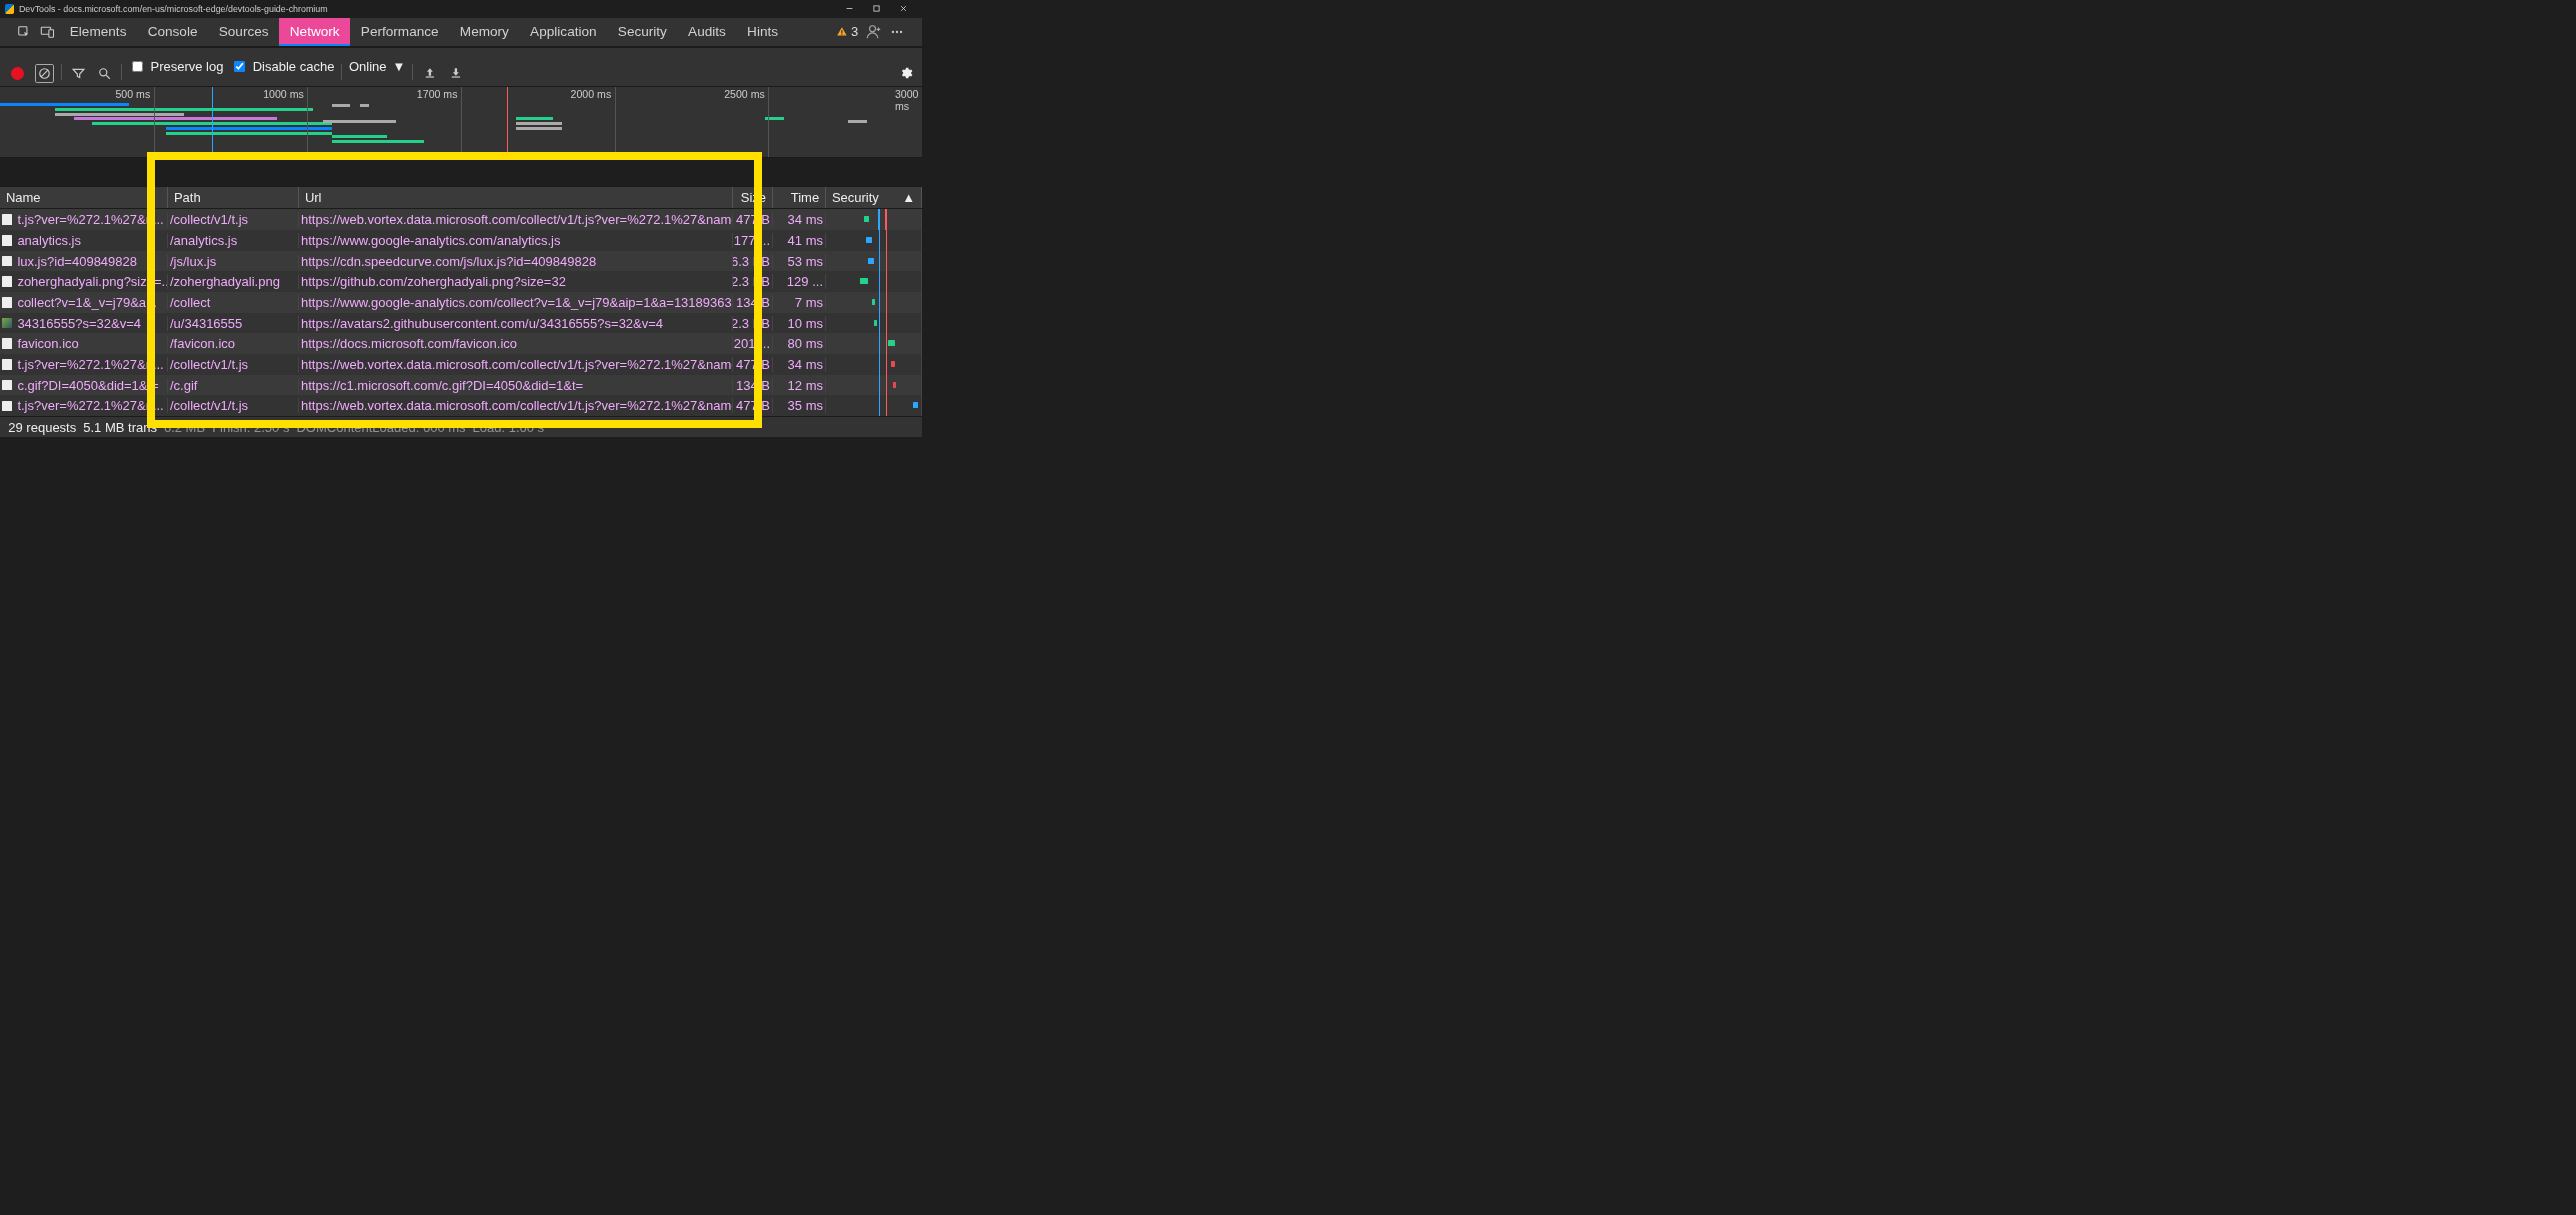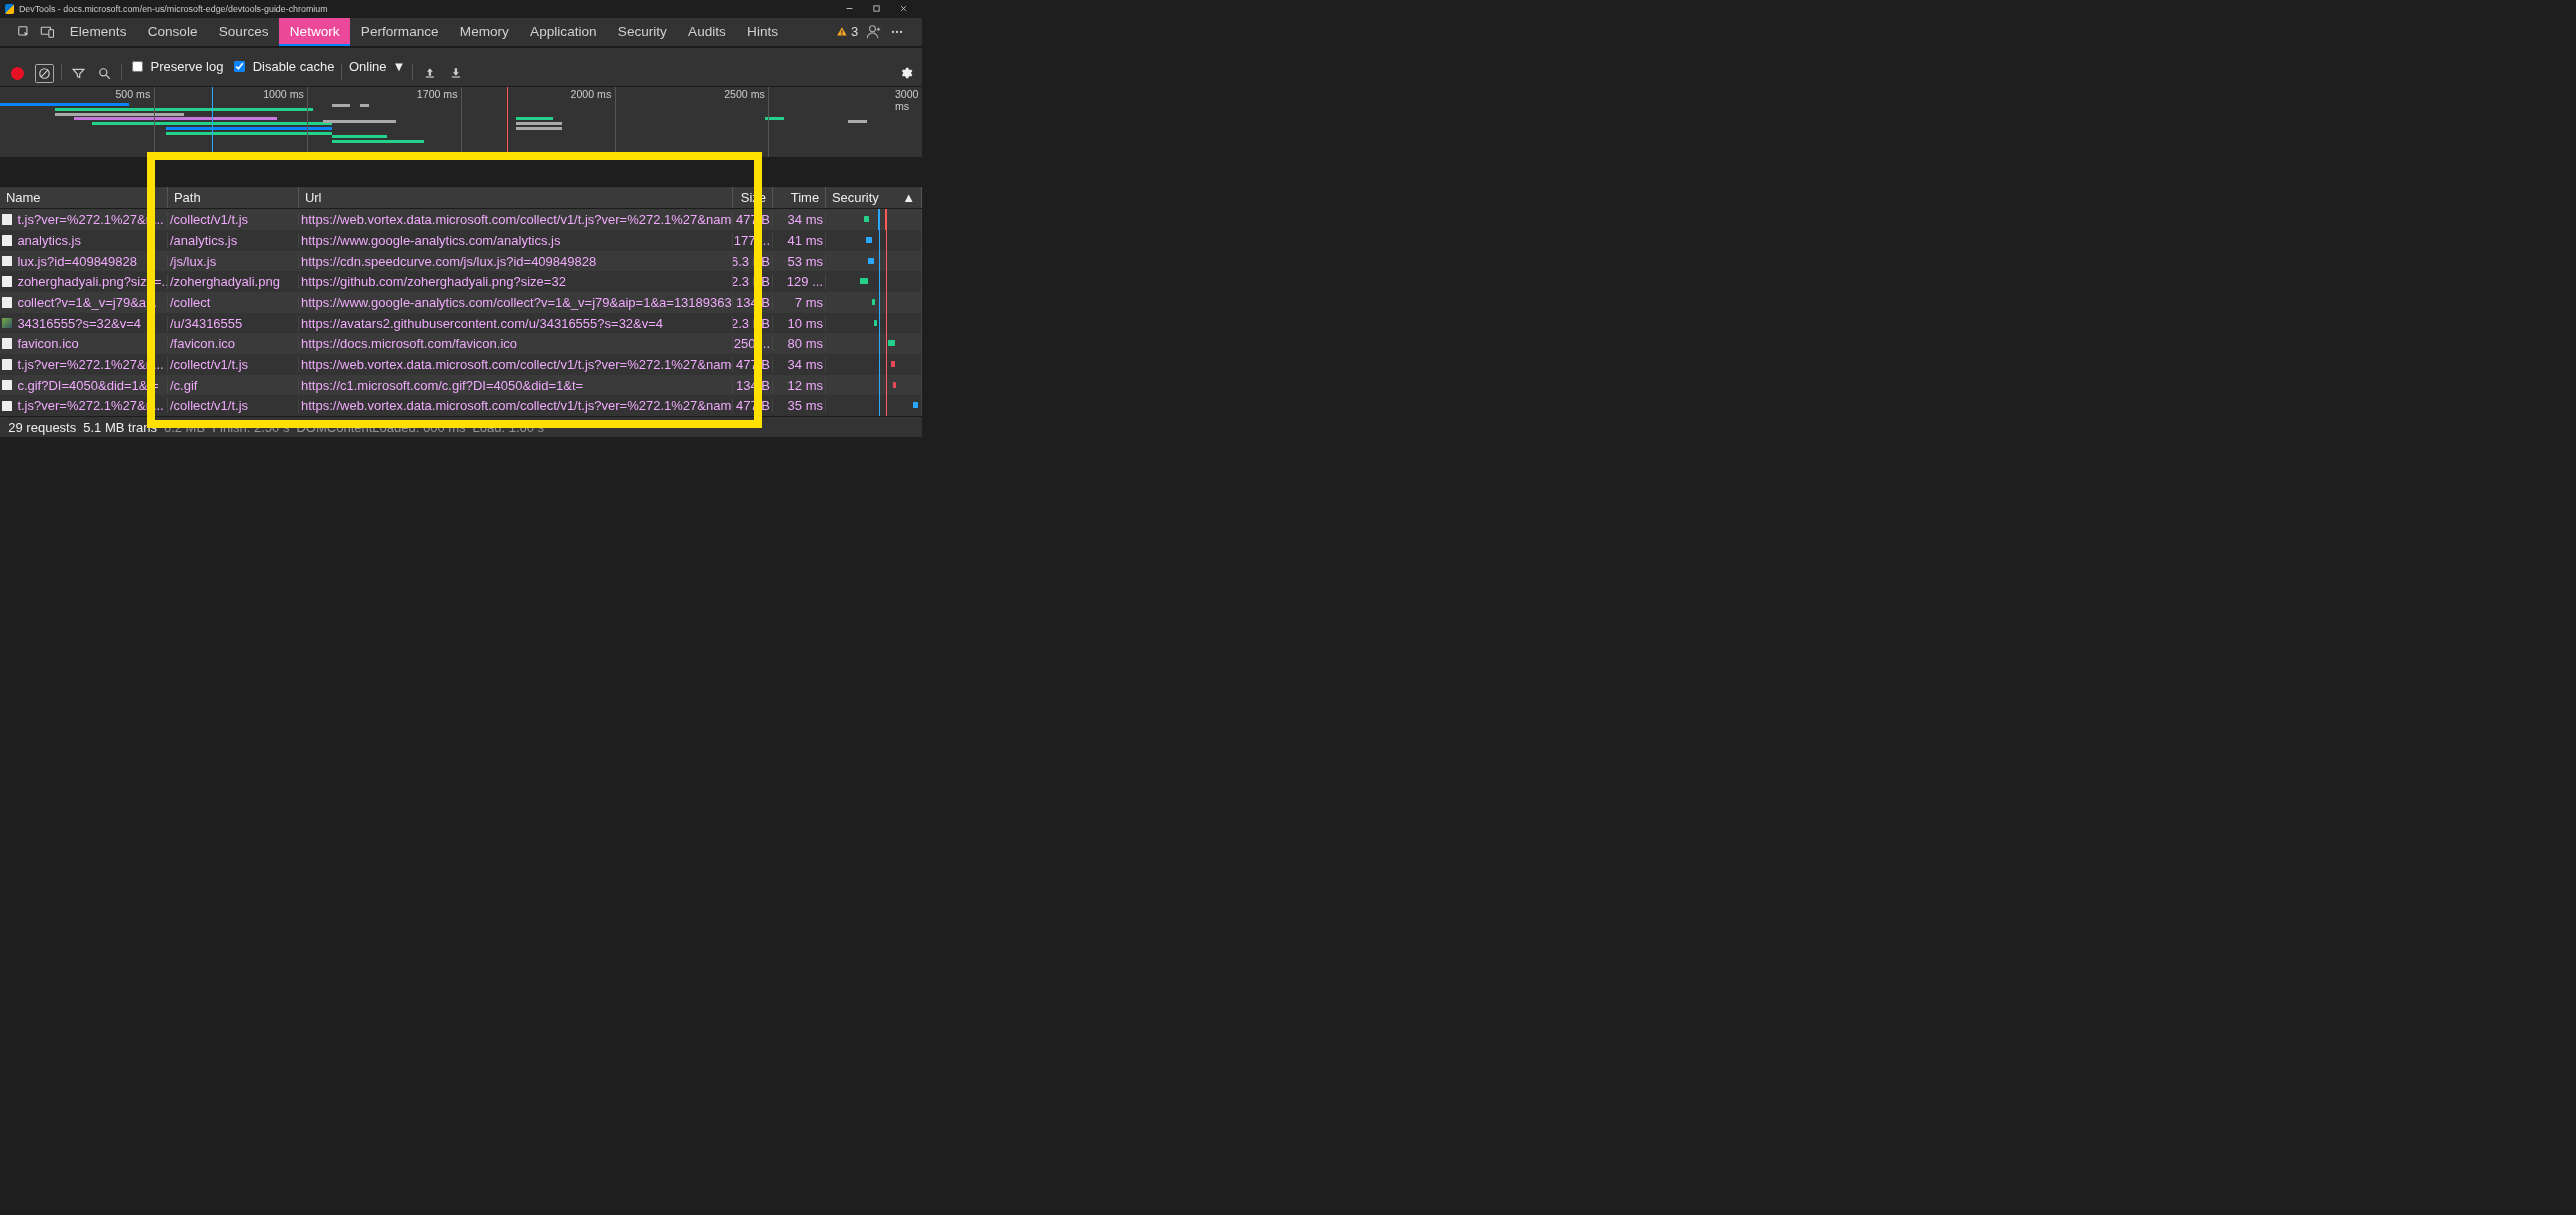--- a/index.html
+++ b/index.html
@@ -377,21 +377,21 @@
             <div class="wf-bar" style="left: 50%; width: 3.5px; background: rgb(35, 209, 139);"></div>
           </div>
         </div>
         <div class="tr">
           <div class="td col-name">
             <div class="file-icon"></div>
             <span>favicon.ico</span>
           </div>
           <div class="td col-path">/favicon.ico</div>
           <div class="td col-url">https://docs.microsoft.com/favicon.ico</div>
-          <div class="td col-size num">250 ...</div>
+          <div class="td col-size num">201 ...</div>
           <div class="td col-time num">80 ms</div>
           <div class="td col-wf wf-cell">
             <div class="wf-bar" style="left: 65%; width: 7px; background: rgb(35, 209, 139);"></div>
           </div>
         </div>
         <div class="tr">
           <div class="td col-name">
             <div class="file-icon"></div>
             <span>t.js?ver=%272.1%27&amp;n...</span>
           </div>

